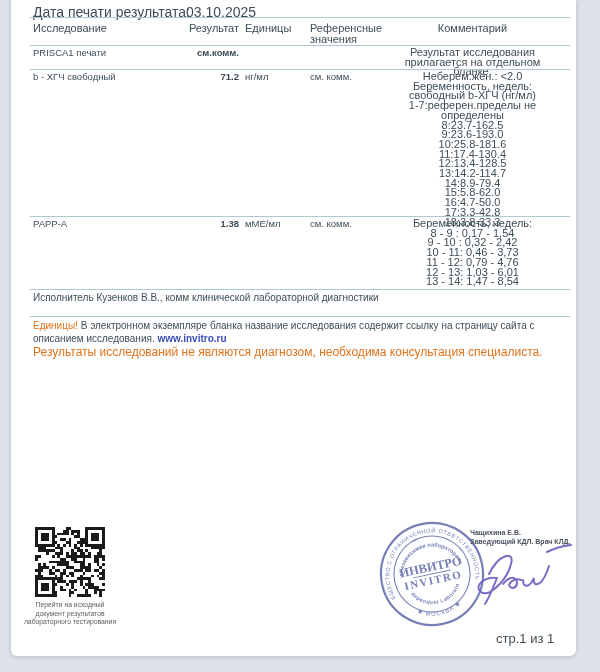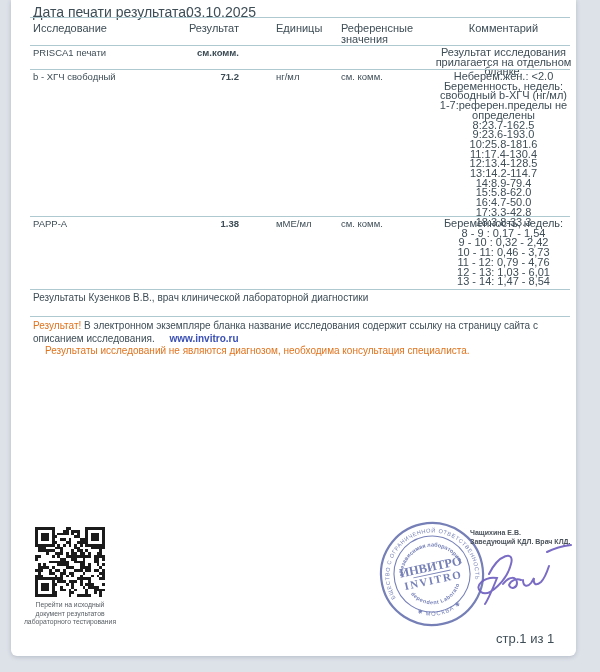--- a/index.html
+++ b/index.html
@@ -21,32 +21,32 @@
   }
   .sep { position:absolute; left:19px; width:540px; height:1px; background:#aecad0; }
 
   .date-row { position:absolute; top:4px; left:22px; font-size:14px; }
   .date-row .val { position:absolute; left:153px; white-space:nowrap; }
 
   .thead { position:absolute; top:23px; left:22px; display:flex; font-size:11px; line-height:10.5px; }
   .trow  { position:absolute; left:22px; display:flex; font-size:9.5px; line-height:10.5px; }
   .c-name { width:137px; padding-right:6px; }
   .c-res  { width:75px;  padding-right:6px;text-align:right; }
-  .c-units{ width:65px;  padding-right:6px;margin-left:31px; }
+  .c-units{ width:65px;  padding-right:6px; }
   .c-ref  { width:80px;  padding-right:6px; }
   .c-com  { width:165px;text-align:center; }
   .trow .c-res { font-weight:bold; }
   .trow .c-com { white-space:pre-line; font-size:11px; line-height:9.7px; }
 
   .executor { position:absolute; top:292px; left:22px; font-size:10px; }
 
   .warn { position:absolute; top:320px; left:22px; width:538px; font-size:10px; line-height:12.5px; }
   .warn .attention { color:#e0731d; }
-  .warn a { color:#3a50b4; font-weight:bold; text-decoration:none;margin-left:12px; }
-  .disclaimer { position:absolute; top:345px; left:22px; width:538px; font-size:10px; color:#e0731d;margin-left:12px; }
+  .warn a { color:#3a50b4; font-weight:bold; text-decoration:none; }
+  .disclaimer { position:absolute; top:345px; left:22px; width:538px; font-size:12px; color:#e0731d; }
 
   .qr-box { position:absolute; left:24px; top:527px; width:70px; height:70px; }
   .qr-box svg { width:100%; height:100%; shape-rendering:crispEdges; }
   .qr-caption {
     position:absolute; left:9px; top:601px; width:100px;
     text-align:center; font-size:6.8px; line-height:8.6px; color:#5a6066;
   }
 
   .stamp {
     position:absolute; left:367px; top:520px; width:108px; height:108px;
@@ -120,26 +120,26 @@
 8 - 9 : 0,17 - 1,54
 9 - 10 : 0,32 - 2,42
 10 - 11: 0,46 - 3,73
 11 - 12: 0,79 - 4,76
 12 - 13: 1,03 - 6,01
 13 - 14: 1,47 - 8,54</div>
   </div>
 
   <div class="sep" style="top:289px"></div>
 
-  <div class="executor">Результаты Кузенков В.В., врач клинической лабораторной диагностики</div>
+  <div class="executor">Исполнитель Кузенков В.В., комм клинической лабораторной диагностики</div>
 
   <div class="sep" style="top:316px"></div>
 
   <div class="warn">
-    <span class="attention">Результат!</span><span> В электронном экземпляре бланка название исследования содержит ссылку на страницу сайта с описанием исследования. </span><a href="#">www.invitro.ru</a>
+    <span class="attention">Единицы!</span><span> В электронном экземпляре бланка название исследования содержит ссылку на страницу сайта с описанием исследования. </span><a href="#">www.invitro.ru</a>
   </div>
 
   <div class="disclaimer">Результаты исследований не являются диагнозом, необходима консультация специалиста.</div>
 
   <div class="qr-box">
     <svg id="qr-svg" viewBox="0 0 25 25" xmlns="http://www.w3.org/2000/svg">
         <g fill="#1b1b1b">
           <rect x="0" y="0" width="1" height="1"></rect>
           <rect x="1" y="0" width="1" height="1"></rect>
           <rect x="2" y="0" width="1" height="1"></rect>

